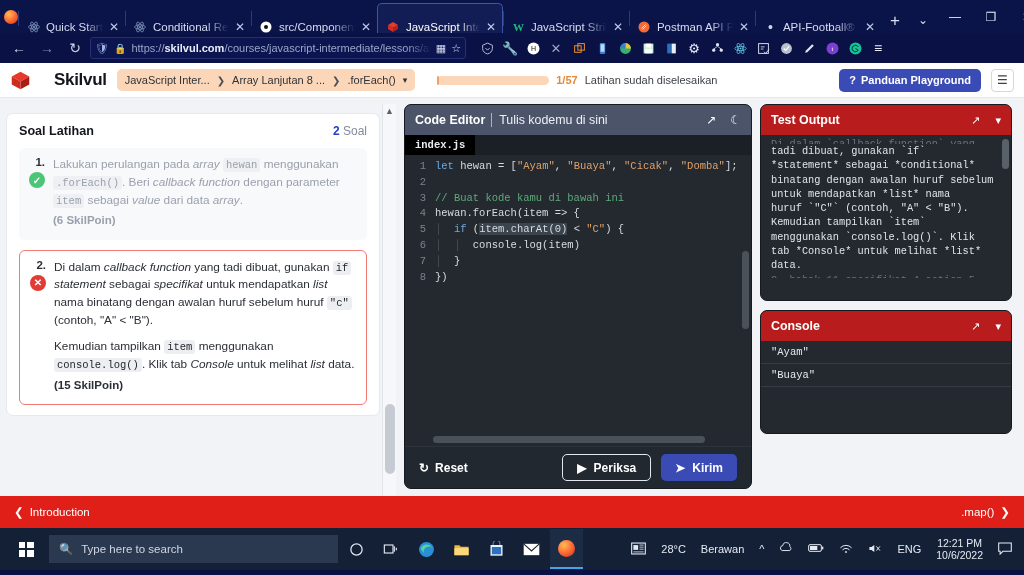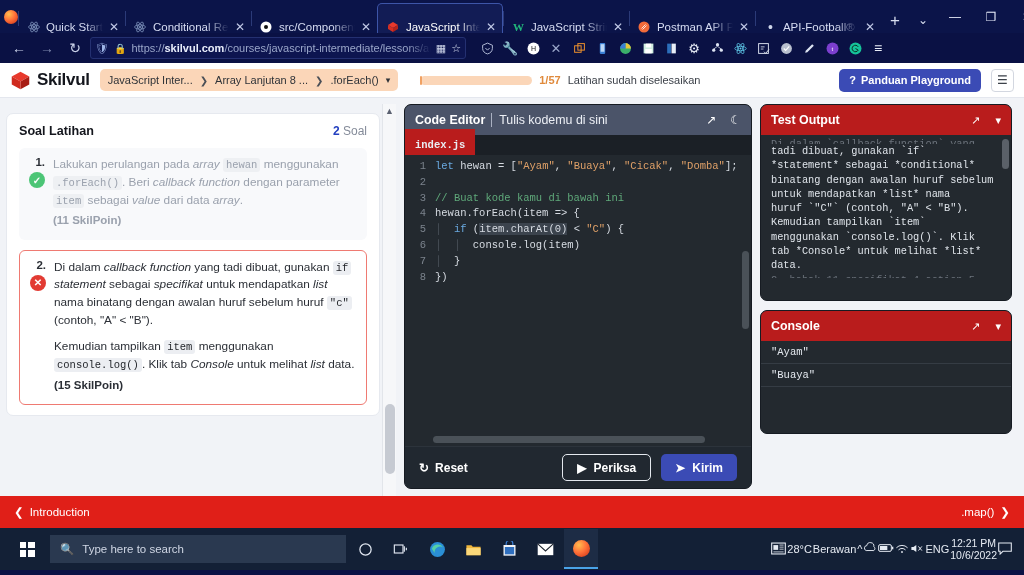--- a/index.html
+++ b/index.html
@@ -63,21 +63,21 @@
   .extbar { display:flex; align-items:center; gap:1px; margin-left: 8px; }
   .ext { width: 22px; height: 22px; display:flex; align-items:center; justify-content:center; font-size: 12px; }
 
   
   .page { height: 465px; background: #f1f3f7; position: relative; overflow: hidden; }
 
   .appbar {
     height: 35px; background: #fff; display:flex; align-items:center; padding: 0 10px; gap: 10px;
     border-bottom: 1px solid #e4e7ee;
   }
-  .brand { display:flex; align-items:center; gap:6px; }
+  .brand { display:flex; align-items:center; gap:23px; }
   .brand .cube { width: 21px; height: 21px; position: relative; }
   .brand .bname { font-size: 17px; font-weight: 800; color: #14161d; letter-spacing: -0.3px; }
   .crumbs {
     background: #fbd6b8; border-radius: 5px; height: 22px; display:flex; align-items:center;
     gap: 7px; padding: 0 8px; font-size: 11px; color: #2f3338;
   }
   .crumbs .sep { color:#4a4f57; font-size: 10px; }
   .crumbs .chev { font-size: 9px; }
   .progwrap { display:flex; align-items:center; gap:7px; margin-left: 12px; }
   .progbar { width: 112px; height: 9px; border-radius: 6px; background: #fbd6b8; }
@@ -134,22 +134,22 @@
   
   .midcol { width: 348px; display:flex; flex-direction:column; }
   .editor { background:#212830; border-radius:7px; overflow:hidden; display:flex;
     flex-direction:column; height: 385px; border:1px solid #161b22; }
   .edhead { background:#4b5469; height:30px; display:flex; align-items:center;
     padding: 0 10px; gap:6px; }
   .edtitle { font-size: 12.4px; font-weight:700; color:#fff; }
   .edsub { font-size: 12.4px; color:#eceff5; border-left:1px solid #aab1c2; padding-left:7px; }
   .edicons { margin-left:auto; display:flex; gap:14px; align-items:center; color:#fff; font-size:12px; }
   .filetabs { height: 20px; background:#1b2026; display:flex; align-items:center; }
-  .filetab { background:#b91c1c; color:#e9edf3; font-size:10.5px; height:20px;
-    display:flex;align-items:center; padding: 16px 10px;
+  .filetab { background:#000000; color:#e9edf3; font-size:10.5px; height:20px;
+    display:flex;align-items:center; padding: 4px 10px;
     font-family:"Liberation Mono", monospace; font-weight:700; }
   .codearea { flex:1; background:#23292f; position:relative; overflow:hidden;
      font-family:"Liberation Mono", monospace; font-size:10.5px; line-height:15.8px; }
   .codeline { display:flex; white-space:pre; }
   .gutter { width:30px; text-align:right; padding-right:9px; color:#7b838d; flex:0 0 30px; }
   .ln-ind { color:#4e555e; }
   .c-kw { color:#6aa9e0; }
   .c-str { color:#e0a168; }
   .c-com { color:#5fa97a; }
   .c-txt { color:#d6dbe2; }
@@ -194,21 +194,21 @@
   
   .taskbar { height: 42px; background:#132036; display:flex; align-items:center; padding: 0 6px; gap:2px; }
   .startbtn { width:42px;height:42px;display:flex;align-items:center;justify-content:center; }
   .winlogo { width:15px;height:15px;display:grid;grid-template-columns:1fr 1fr;
      grid-template-rows:1fr 1fr;gap:2px; }
   .winlogo i { background:#fff; display:block; }
   .searchbox { width: 296px; height:28px; background:#2a3950; display:flex; align-items:center;
      gap:8px; padding: 0 10px; color:#cfd6e4; font-size:11.5px; }
   .tbicon { width:34px;height:40px;display:flex;align-items:center;justify-content:center;font-size:15px;color:#dfe5ef; }
   .tbicon.active { border-bottom:2px solid #4aa3e8; background:#1d2c45; }
-  .tray { margin-left:auto; display:flex; align-items:center; gap:1px; color:#e6ebf3; font-size:11px; padding-right:6px;padding-left:46px; }
+  .tray { margin-left:auto; display:flex; align-items:center; gap:15px; color:#e6ebf3; font-size:11px; padding-right:6px;padding-left:46px; }
   .clock { text-align:center; line-height:12px; font-size:10.5px; }
 </style>
 </head>
 <body>
 
 <div class="tabstrip">
   <div class="ff-logo">
       <div class="ball"></div>
     </div>
 
@@ -464,21 +464,21 @@
           <span class="cnt"><b>2</b> <span>Soal</span></span>
         </div>
 
         <div class="soalcard ok">
           <div class="soalnum">
             <div class="n">1.</div>
             <div class="badge ok">✓</div>
           </div>
           <div class="soaltext">
             <span>Lakukan perulangan pada </span><i>array</i> <code class="inline">hewan</code><span> menggunakan </span><code class="inline">.forEach()</code><span>. Beri </span><i>callback function</i><span> dengan parameter </span><code class="inline">item</code><span> sebagai </span><i>value</i><span> dari data </span><i>array</i><span>.</span>
-            <span class="pts">(11 SkilPoin)</span>
+            <span class="pts">(6 SkilPoin)</span>
           </div>
         </div>
 
         <div class="soalcard err">
           <div class="soalnum">
             <div class="n">2.</div>
             <div class="badge err">✕</div>
           </div>
           <div class="soaltext">
             <span>Di dalam </span><i>callback function</i><span> yang tadi dibuat, gunakan </span><code class="inline">if</code><span> </span><i>statement</i><span> sebagai </span><i>specifikat</i><span> untuk mendapatkan </span><i>list</i><span> nama binatang dengan awalan huruf sebelum huruf </span><code class="inline">"c"</code><span> (contoh, "A" &lt; "B").</span>

